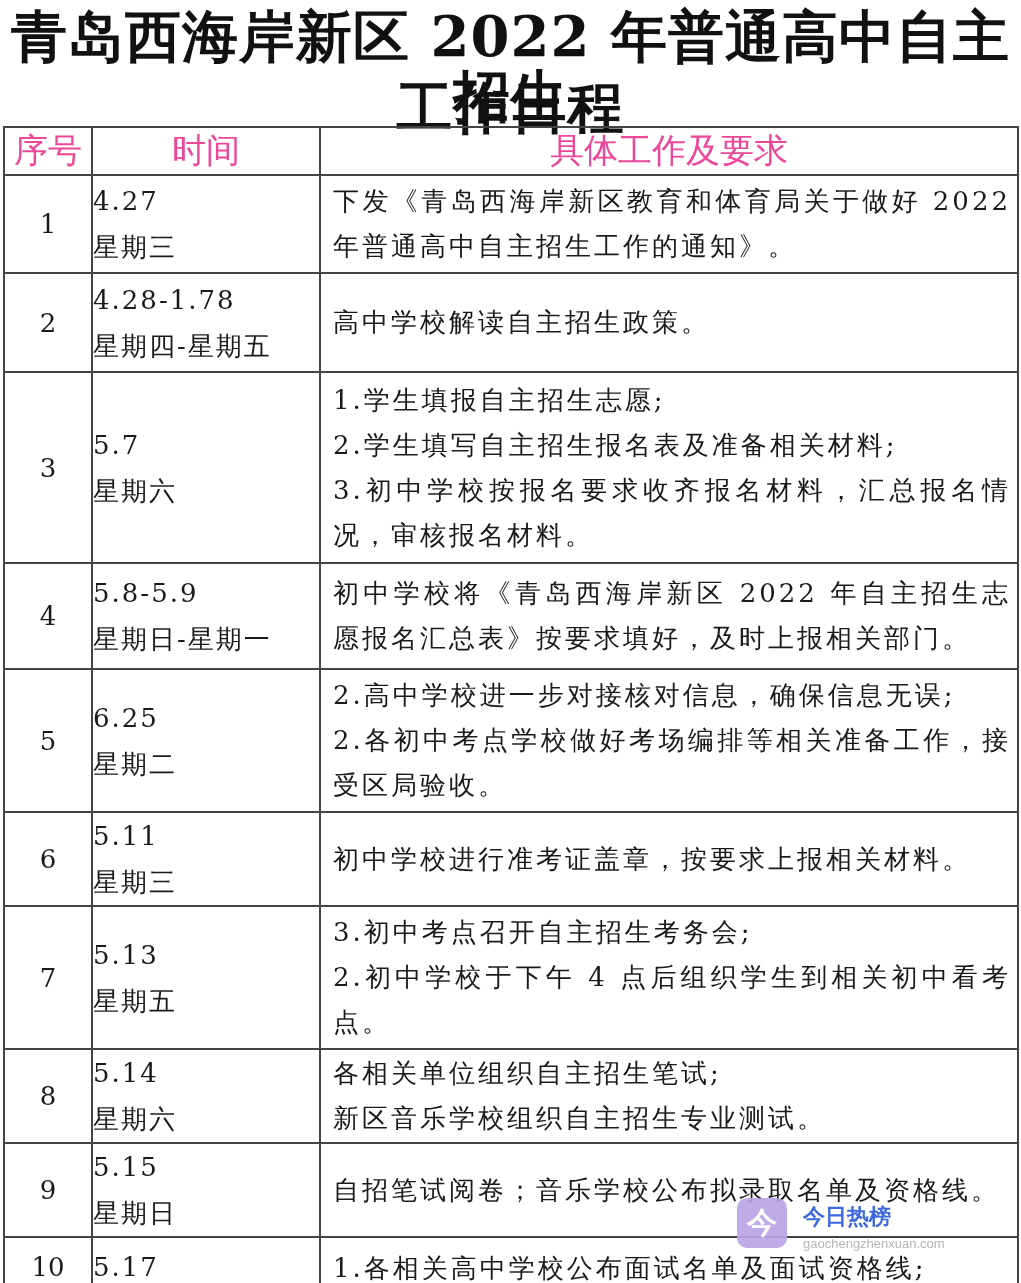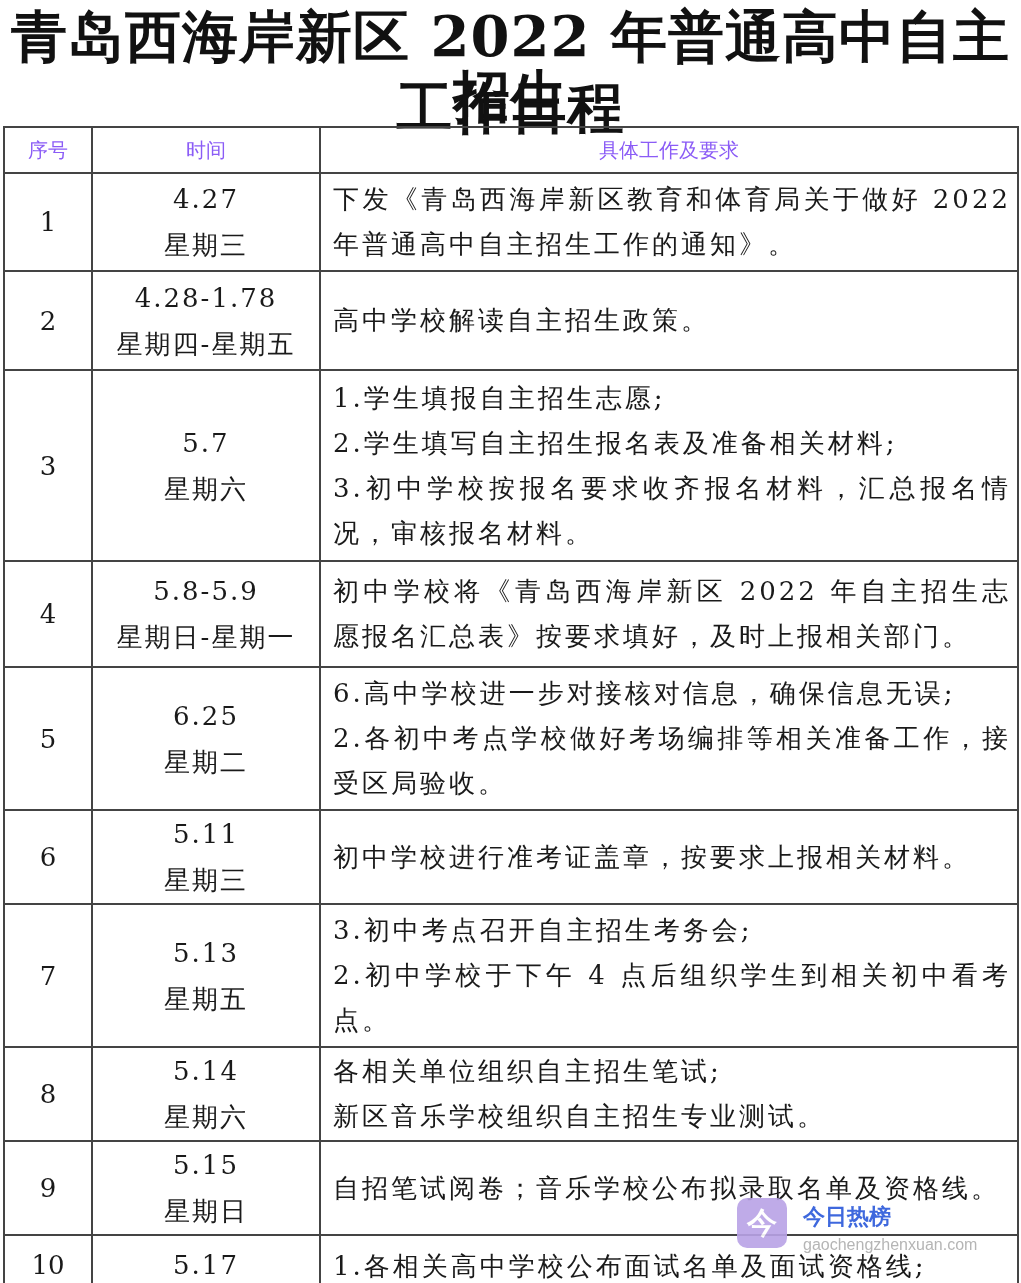--- a/index.html
+++ b/index.html
@@ -2,30 +2,30 @@
 <html><head>
 <meta charset="utf-8">
 <style>
   html, body { margin: 0; padding: 0; background: #ffffff; }
   body { width: 1021px; height: 1283px; overflow: hidden; position: relative; font-family: "DejaVu Serif", "Liberation Serif", serif; color: #1a1a1a; }
   .title { position: absolute; left: 0; width: 1021px; text-align: center; font-family: "DejaVu Serif", serif; font-weight: bold; color: #111; letter-spacing: 1px; }
   .title.l1 { top: 6px; font-size: 56px; line-height: 60px; }
   .title.l2 { top: 66px; font-size: 56px; line-height: 58px; margin-top: 12px; }
   table.sched { position: absolute; left: 3px; top: 126px; width: 1014px; border-collapse: collapse; table-layout: fixed; }
   table.sched td, table.sched th { border: 2px solid #444; padding: 0; vertical-align: middle; }
-  th { font-family: Liberation Sans, sans-serif; font-weight: normal; font-size: 20px; height: 44px; text-align: center; color: #8b5cf6; }
+  th { font-family: Liberation Sans, sans-serif; font-weight: normal; font-size: 34px; height: 44px; text-align: center; color: #ec4899; }
   col.c1 { width: 88px; } col.c2 { width: 228px; } col.c3 { width: 698px; }
   td.num { text-align: center; font-size: 26px; }
-  td.time { text-align: center; font-size: 26px; line-height: 46px; letter-spacing: 2px; margin-top: 40px; }
+  td.time { text-align: left; font-size: 26px; line-height: 46px; letter-spacing: 2px; margin-top: 40px; }
   td.task { font-size: 26px; line-height: 45px; padding-left: 12px !important; padding-right: 6px !important; letter-spacing: 3px; text-align: justify; margin-left: 37px; }
   td.task .line { display: block; }
   .wm { position: absolute; left: 737px; top: 1198px; width: 280px; height: 80px; pointer-events: none; }
   .wm-badge { position: absolute; left: 0; top: 0; width: 50px; height: 50px; border-radius: 10px; background: #b9a3e6; opacity: 0.9; color: #fff; font-family: "DejaVu Sans", sans-serif; font-weight: bold; font-size: 30px; text-align: center; line-height: 50px; }
   .wm-name { position: absolute; left: 66px; top: 4px; font-family: "DejaVu Sans", sans-serif; font-weight: bold; font-size: 22px; color: #1d4ed8; opacity: 0.85; }
-  .wm-url { position: absolute; left: 66px; top: 38px; font-family: "Liberation Sans", sans-serif; font-size: 16px; color: #b5b5b5; }
+  .wm-url { position: absolute; left: 66px; top: 38px; font-family: "Liberation Sans", sans-serif; font-size: 13px; color: #b5b5b5; }
 </style>
 </head>
 <body>
 
 <div class="title l1">青岛西海岸新区 2022 年普通高中自主招生</div>
 <div class="title l2">工作日程</div>
 
 <table class="sched">
   <colgroup>
       <col class="c1">
@@ -82,21 +82,21 @@
           <span class="line">初中学校将《青岛西海岸新区 2022 年自主招生志愿报名汇总表》按要求填好，及时上报相关部门。</span>
         </td>
       </tr>
       <tr style="height: 143px;">
         <td class="num">5</td>
         <td class="time">
           <div>6.25</div>
           <div>星期二</div>
         </td>
         <td class="task">
-          <span class="line">6.高中学校进一步对接核对信息，确保信息无误;</span>
+          <span class="line">2.高中学校进一步对接核对信息，确保信息无误;</span>
           <span class="line">2.各初中考点学校做好考场编排等相关准备工作，接受区局验收。</span>
         </td>
       </tr>
       <tr style="height: 92px;">
         <td class="num">6</td>
         <td class="time">
           <div>5.11</div>
           <div>星期三</div>
         </td>
         <td class="task">

